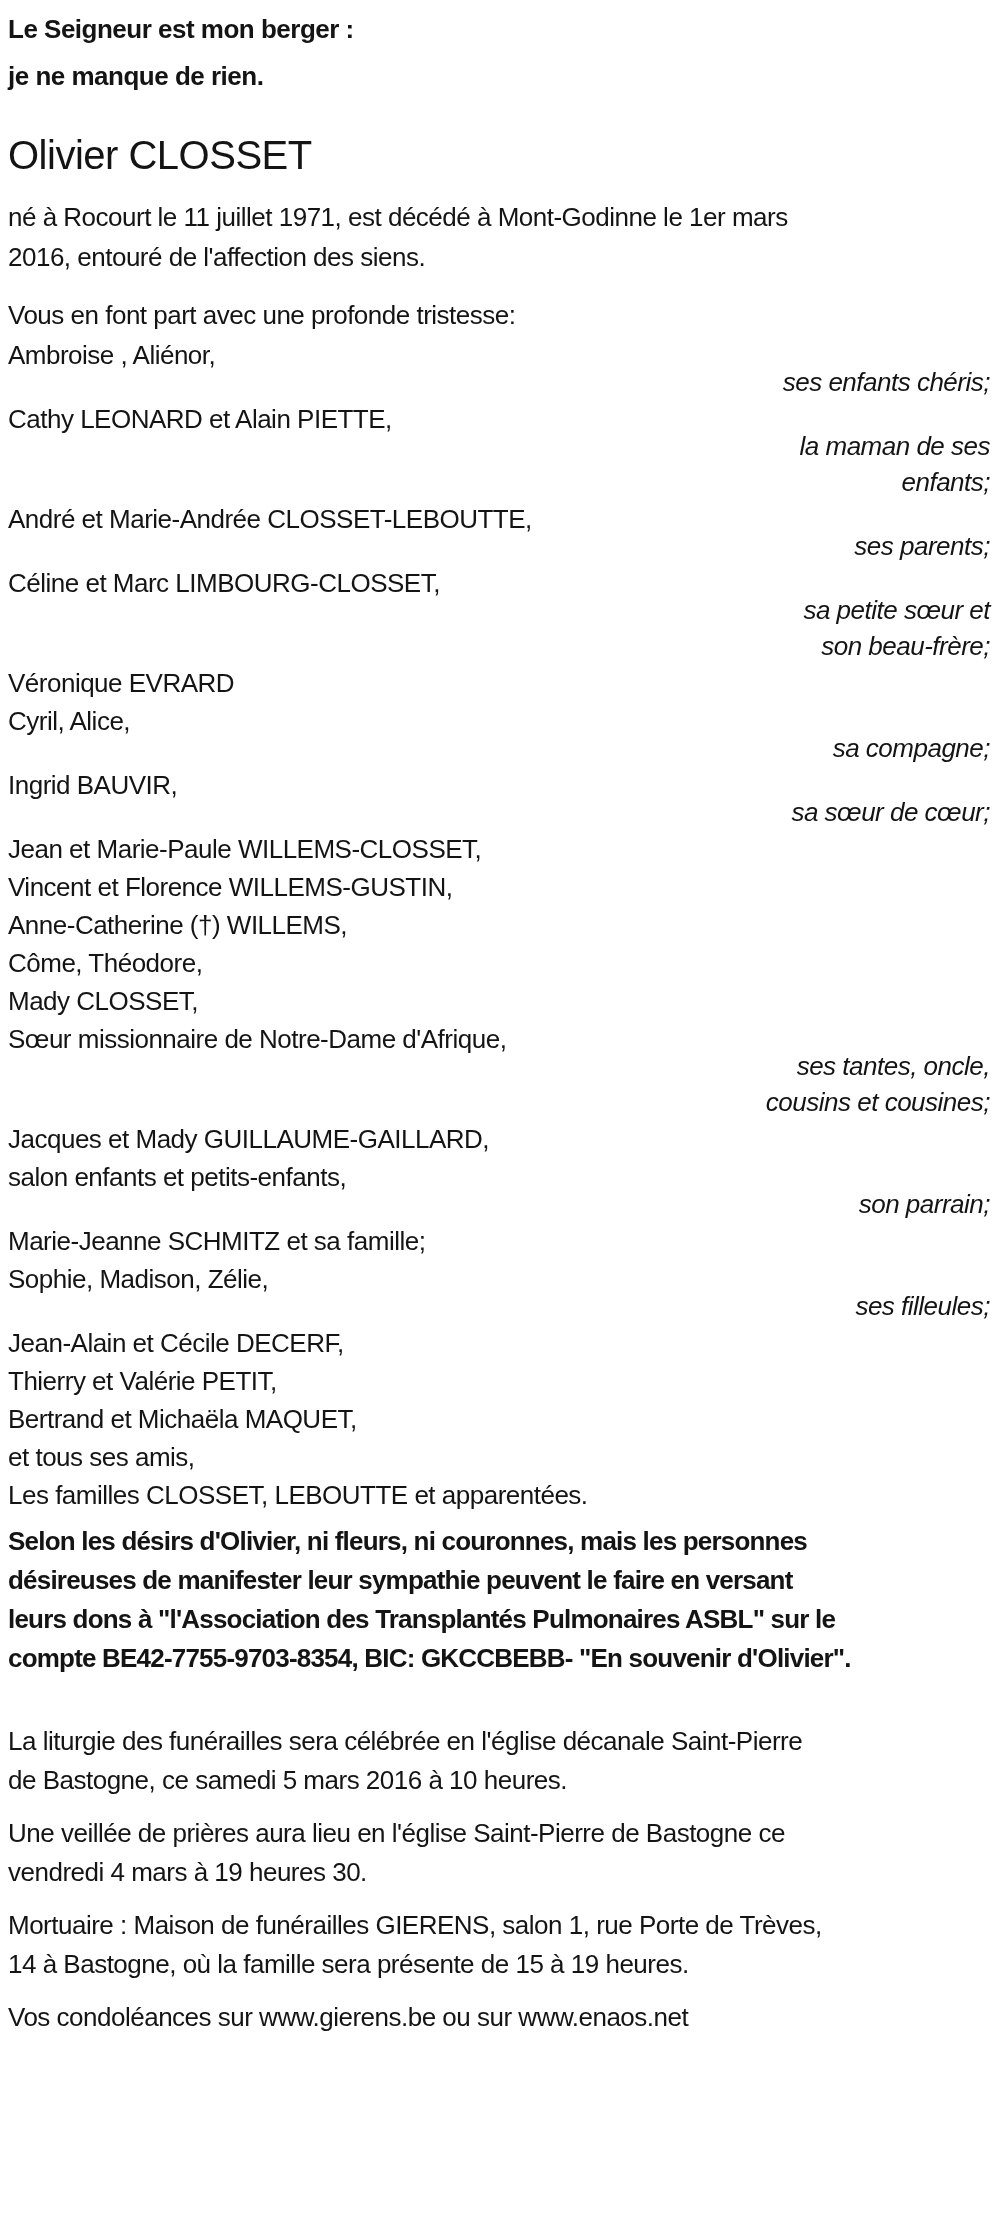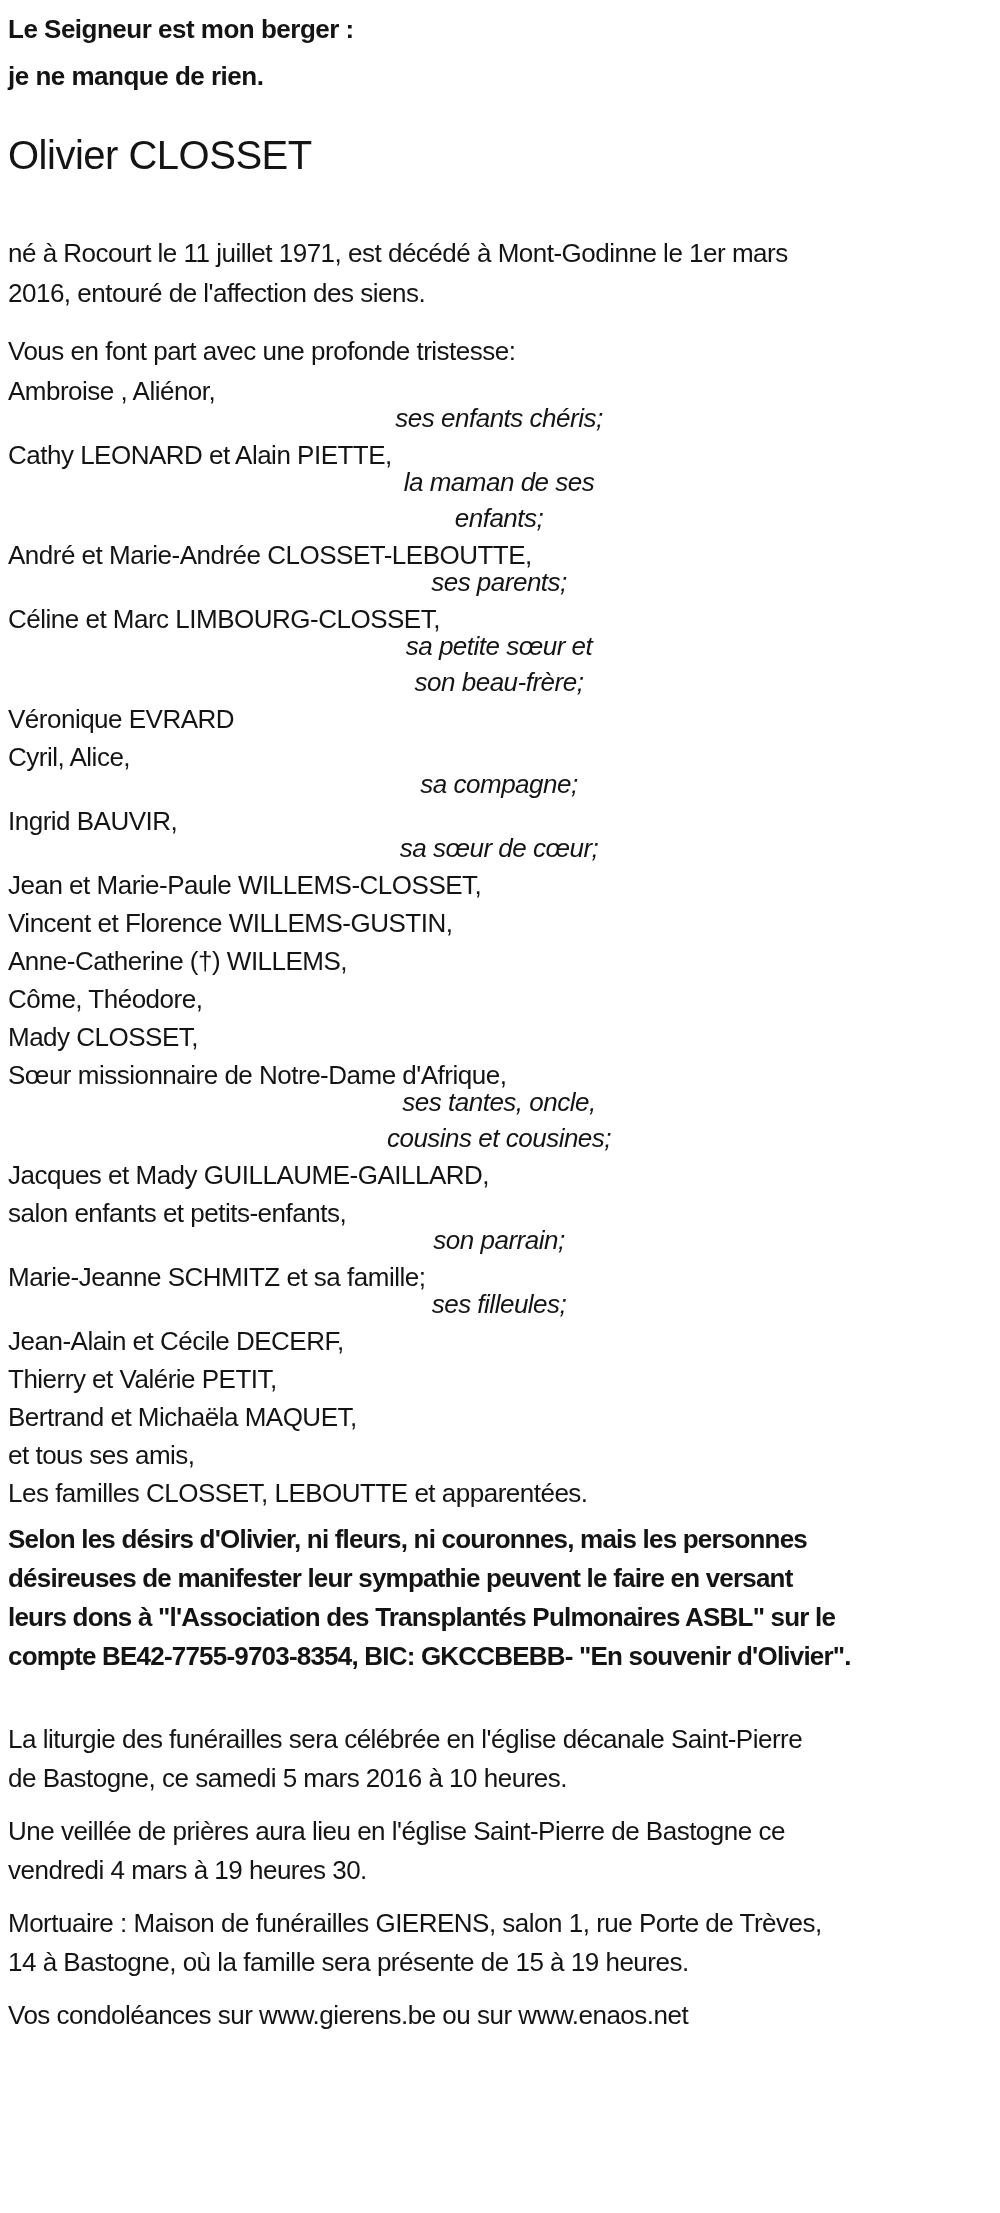--- a/index.html
+++ b/index.html
@@ -24,27 +24,27 @@
     font-size: 40px;
     font-weight: normal;
     line-height: 46px;
     margin: 32px 0 0 0;
   }
   p { margin: 0; }
   .para {
     line-height: 39.5px;
     white-space: pre-line;
   }
-  .birth-death { margin-top: 56px; }
+  .birth-death { margin-top: 20px; }
   .announcement { margin-top: 19px; }
   .family-groups { margin: 0; }
   .name-line { line-height: 38px; }
   .relation {
     font-style: italic;
-    text-align: center;
+    text-align: right;
     line-height: 36px;
     margin-top: -10px;
     white-space: pre-line;
   }
   .relation:empty { display: none; }
   .donation {
     font-weight: bold;
     line-height: 39px;
     letter-spacing: -0.8px;
     margin-top: 8px;
@@ -117,20 +117,21 @@
     </section>
 
     <section class="family-group">
       <div class="name-line">Jacques et Mady GUILLAUME-GAILLARD,</div>
       <div class="name-line">salon enfants et petits-enfants,</div>
       <div class="relation">son parrain;</div>
     </section>
 
     <section class="family-group">
       <div class="name-line">Marie-Jeanne SCHMITZ et sa famille;</div>
+      <div class="name-line">Sophie, Madison, Zélie,</div>
       <div class="relation">ses filleules;</div>
     </section>
 
     <section class="family-group">
       <div class="name-line">Jean-Alain et Cécile DECERF,</div>
       <div class="name-line">Thierry et Valérie PETIT,</div>
       <div class="name-line">Bertrand et Michaëla MAQUET,</div>
       <div class="name-line">et tous ses amis,</div>
       <div class="name-line">Les familles CLOSSET, LEBOUTTE et apparentées.</div>
 

